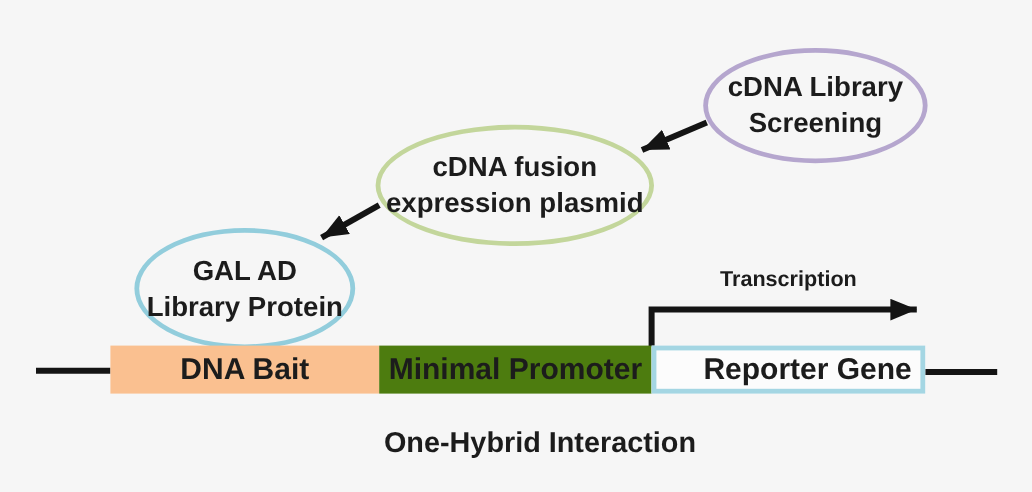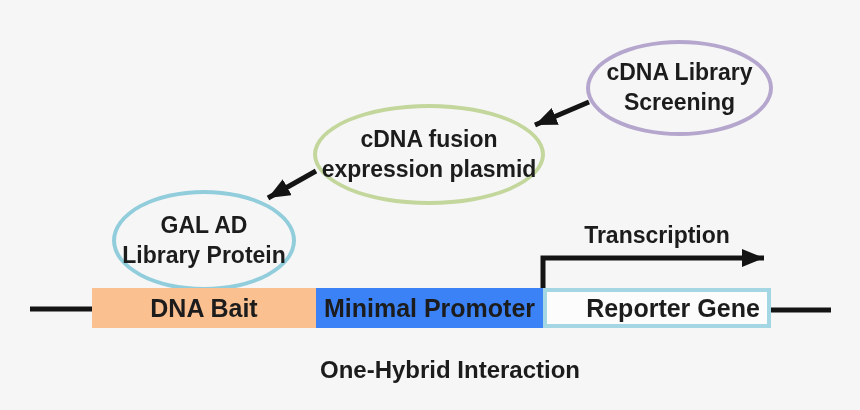--- a/index.html
+++ b/index.html
@@ -53,30 +53,30 @@
     position: absolute;
     top: 288px; height: 40px;
     display: flex;
     align-items: center;
     justify-content: center;
     font-weight: bold;
     font-size: 25px;
     z-index: 2;
   }
   .seg-bait     { left: 92px;  width: 224px; background: #fac090; }
-  .seg-promoter { left: 316px; width: 227px; background: #3b82f6; }
+  .seg-promoter { left: 316px; width: 227px; background: #4d7c0f; }
   .seg-reporter { left: 543px; width: 228px; background: #fcfcfc;
                   border: 4px solid #a4d6e3; padding-left: 32px; }
   
   .transcription-label {
     position: absolute;
     left: 543px; top: 222px; width: 228px;
     text-align: center;
     font-weight: bold;
-    font-size: 23px;
+    font-size: 18px;
   }
   .caption {
     position: absolute;
     left: 280px; top: 356px; width: 300px;
     text-align: right;
     font-weight: bold;
     font-size: 24px;
   }
 </style>
 </head>

